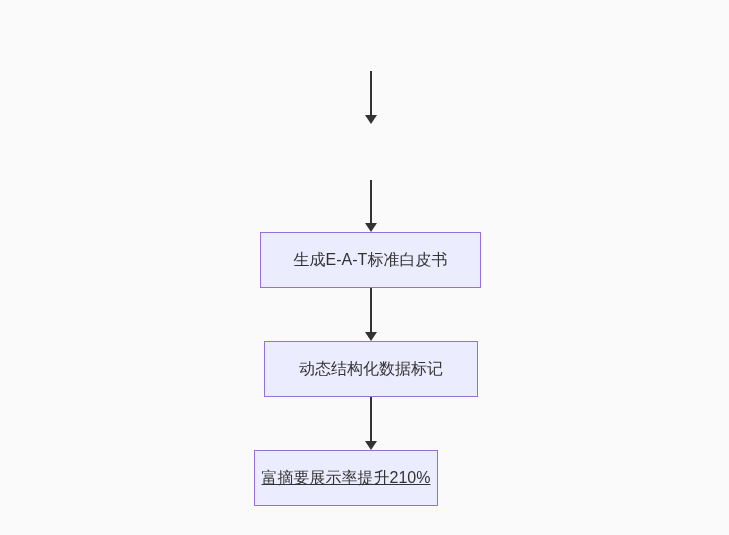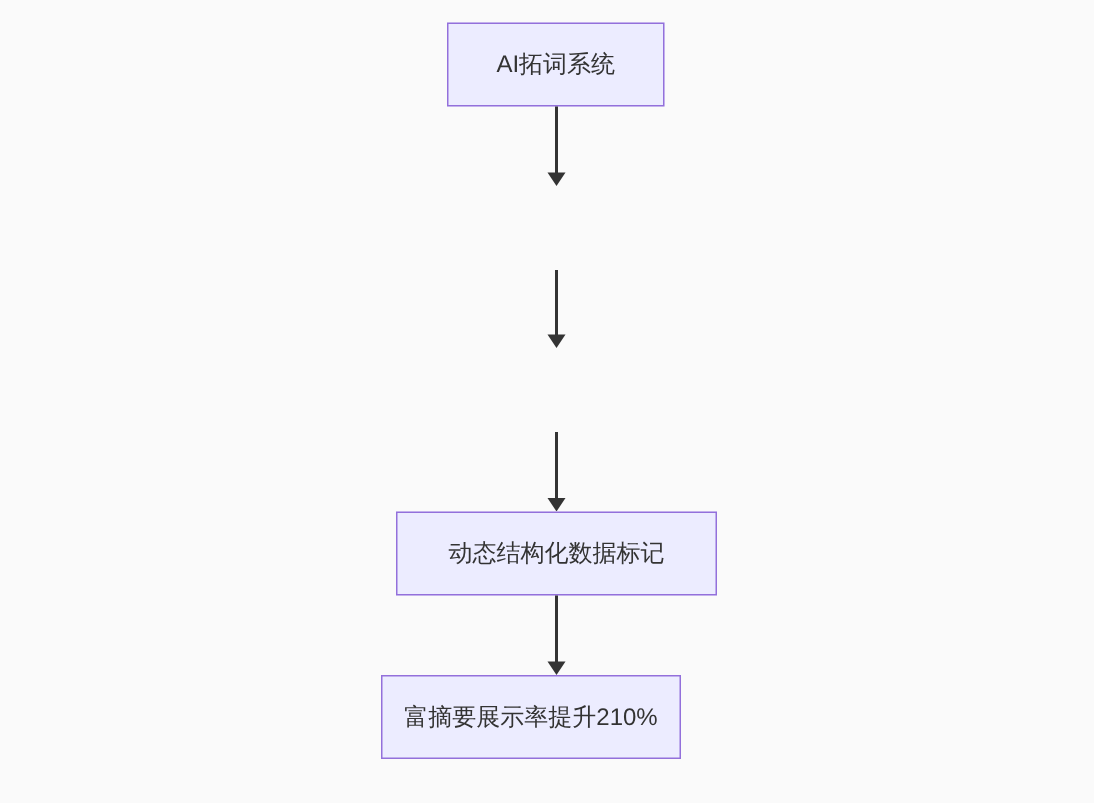--- a/index.html
+++ b/index.html
@@ -25,21 +25,21 @@
     display: flex;
     align-items: center;
     justify-content: center;
     text-align: center;
     white-space: nowrap;
   }
   .node-1 { left: 298px; top: 15px;  width: 145px; }
   .node-2 { left: 275px; top: 124px; width: 191px; }
   .node-3 { left: 260px; top: 232px; width: 221px; }
   .node-4 { left: 264px; top: 341px; width: 214px; }
-  .node-5 { left: 254px; top: 450px; width: 200px; }
+  .node-5 { left: 254px; top: 450px; width: 184px; text-decoration: underline; }
 
   .arrow {
     position: absolute;
     left: 364px;  
     width: 14px;
   }
   .arrow-1 { top: 71px;  height: 53px; }
   .arrow-2 { top: 180px; height: 52px; }
   .arrow-3 { top: 288px; height: 53px; }
   .arrow-4 { top: 397px; height: 53px; }
@@ -62,35 +62,35 @@
     border-left: 6px solid transparent;
     border-right: 6px solid transparent;
     border-top: 9px solid var(--arrow-color, #333333);
   }
 </style>
 </head>
 <body>
 
 <div class="canvas">
 
-  <div class="node node-1">
-    <span>AI拓词系统</span>
-  </div>
 
   <div class="arrow arrow-1">
     <div class="line"></div>
     <div class="head"></div>
   </div>
 
 
   <div class="arrow arrow-2">
     <div class="line"></div>
     <div class="head"></div>
   </div>
 
+  <div class="node node-3">
+    <span>生成E-A-T标准白皮书</span>
+  </div>
 
   <div class="arrow arrow-3">
     <div class="line"></div>
     <div class="head"></div>
   </div>
 
   <div class="node node-4">
     <span>动态结构化数据标记</span>
   </div>
 

